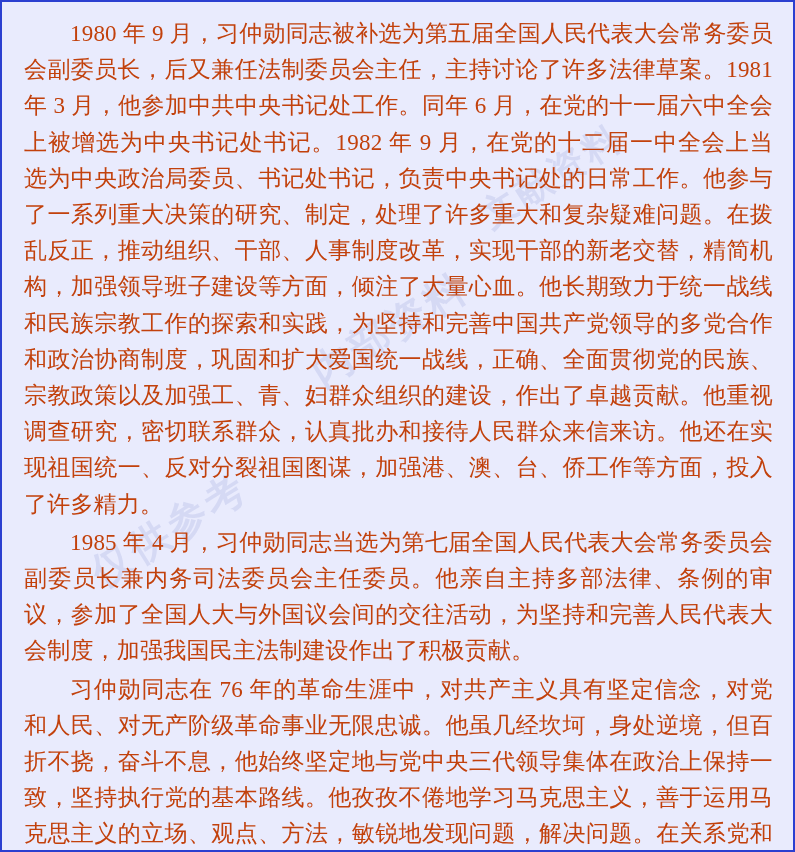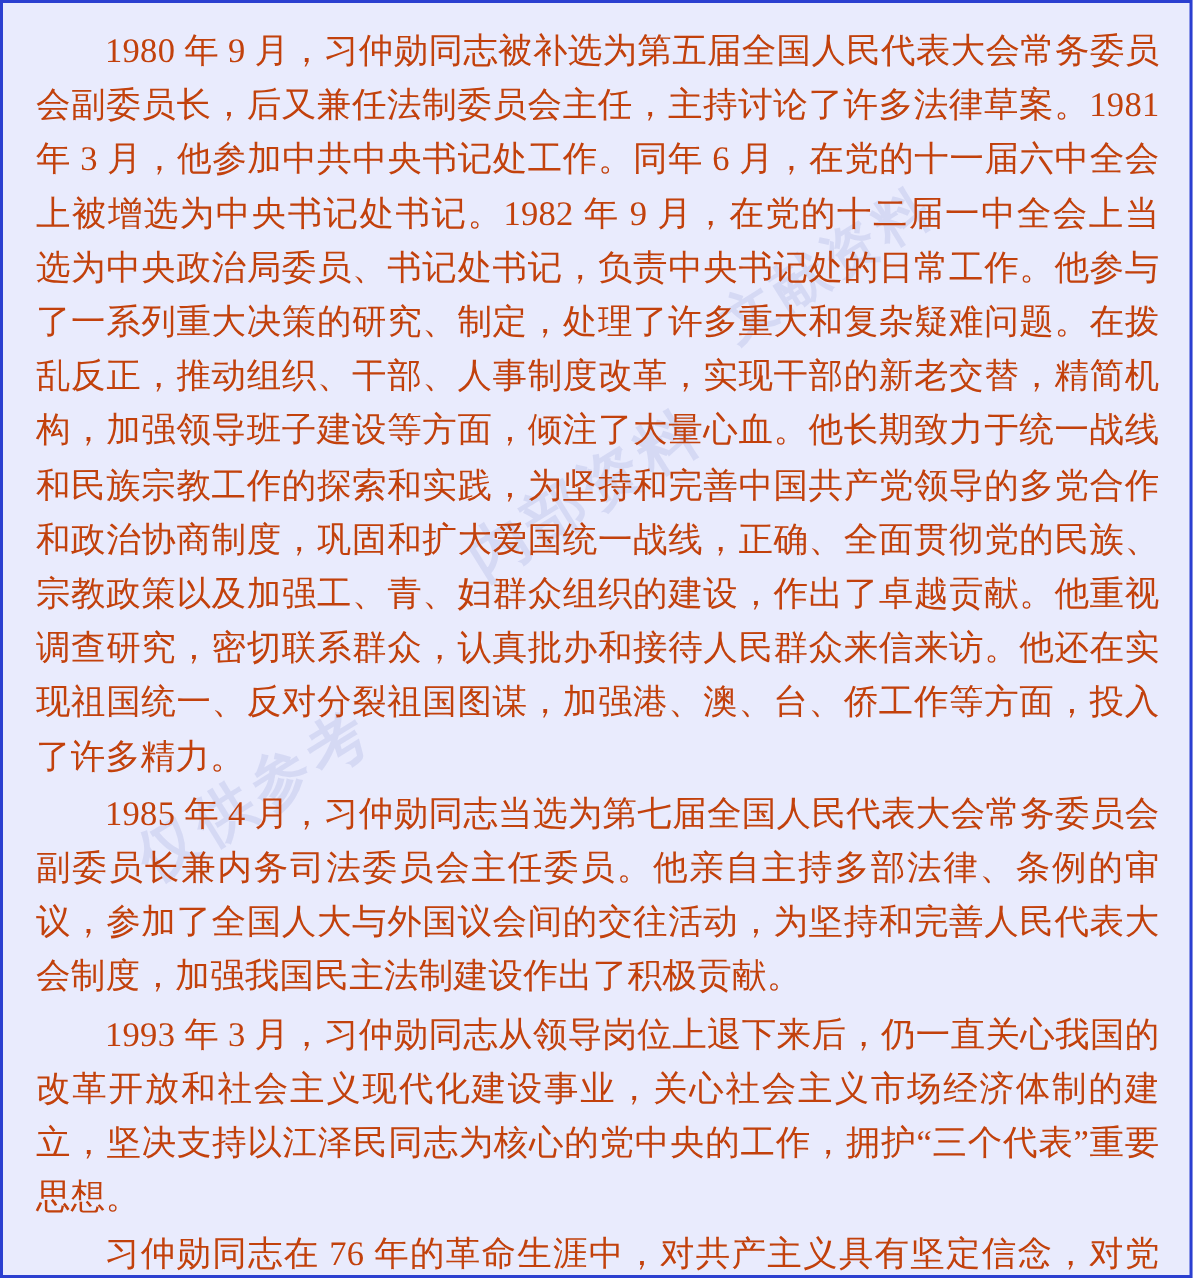--- a/index.html
+++ b/index.html
@@ -82,18 +82,17 @@
 
   <div id="watermark">
     <div class="wm-text wm1">内部资料</div>
     <div class="wm-text wm2">仅供参考</div>
     <div class="wm-text wm3">文献资料</div>
   </div>
 
   <div id="content">
     <p class="para">1980 年 9 月，习仲勋同志被补选为第五届全国人民代表大会常务委员会副委员长，后又兼任法制委员会主任，主持讨论了许多法律草案。1981 年 3 月，他参加中共中央书记处工作。同年 6 月，在党的十一届六中全会上被增选为中央书记处书记。1982 年 9 月，在党的十二届一中全会上当选为中央政治局委员、书记处书记，负责中央书记处的日常工作。他参与了一系列重大决策的研究、制定，处理了许多重大和复杂疑难问题。在拨乱反正，推动组织、干部、人事制度改革，实现干部的新老交替，精简机构，加强领导班子建设等方面，倾注了大量心血。他长期致力于统一战线和民族宗教工作的探索和实践，为坚持和完善中国共产党领导的多党合作和政治协商制度，巩固和扩大爱国统一战线，正确、全面贯彻党的民族、宗教政策以及加强工、青、妇群众组织的建设，作出了卓越贡献。他重视调查研究，密切联系群众，认真批办和接待人民群众来信来访。他还在实现祖国统一、反对分裂祖国图谋，加强港、澳、台、侨工作等方面，投入了许多精力。</p>
     <p class="para">1985 年 4 月，习仲勋同志当选为第七届全国人民代表大会常务委员会副委员长兼内务司法委员会主任委员。他亲自主持多部法律、条例的审议，参加了全国人大与外国议会间的交往活动，为坚持和完善人民代表大会制度，加强我国民主法制建设作出了积极贡献。</p>
-    <p class="para">1993 年 3 月，习仲勋同志从领导岗位上退下来后，仍一直关心我国的改革开放和社会主义现代化建设事业，关心社会主义市场经济体制的建立，坚决支持以江泽民同志为核心的党中央的工作，拥护“三个代表”重要思想。</p>
     <p class="para">习仲勋同志在 76 年的革命生涯中，对共产主义具有坚定信念，对党和人民、对无产阶级革命事业无限忠诚。他虽几经坎坷，身处逆境，但百折不挠，奋斗不息，他始终坚定地与党中央三代领导集体在政治上保持一致，坚持执行党的基本路线。他孜孜不倦地学习马克思主义，善于运用马克思主义的立场、观点、方法，敏锐地发现问题，解决问题。在关系党和国家前途命运的关键时刻和重大问题上，他坚持原则，立场坚定，旗帜鲜明，把党的利益放在第一位，具有共产党员的坚强党性，为革命和建设事业呕心沥血，鞠躬尽瘁。</p>
 
   </div>
 
 </div>
 
 </body></html>

